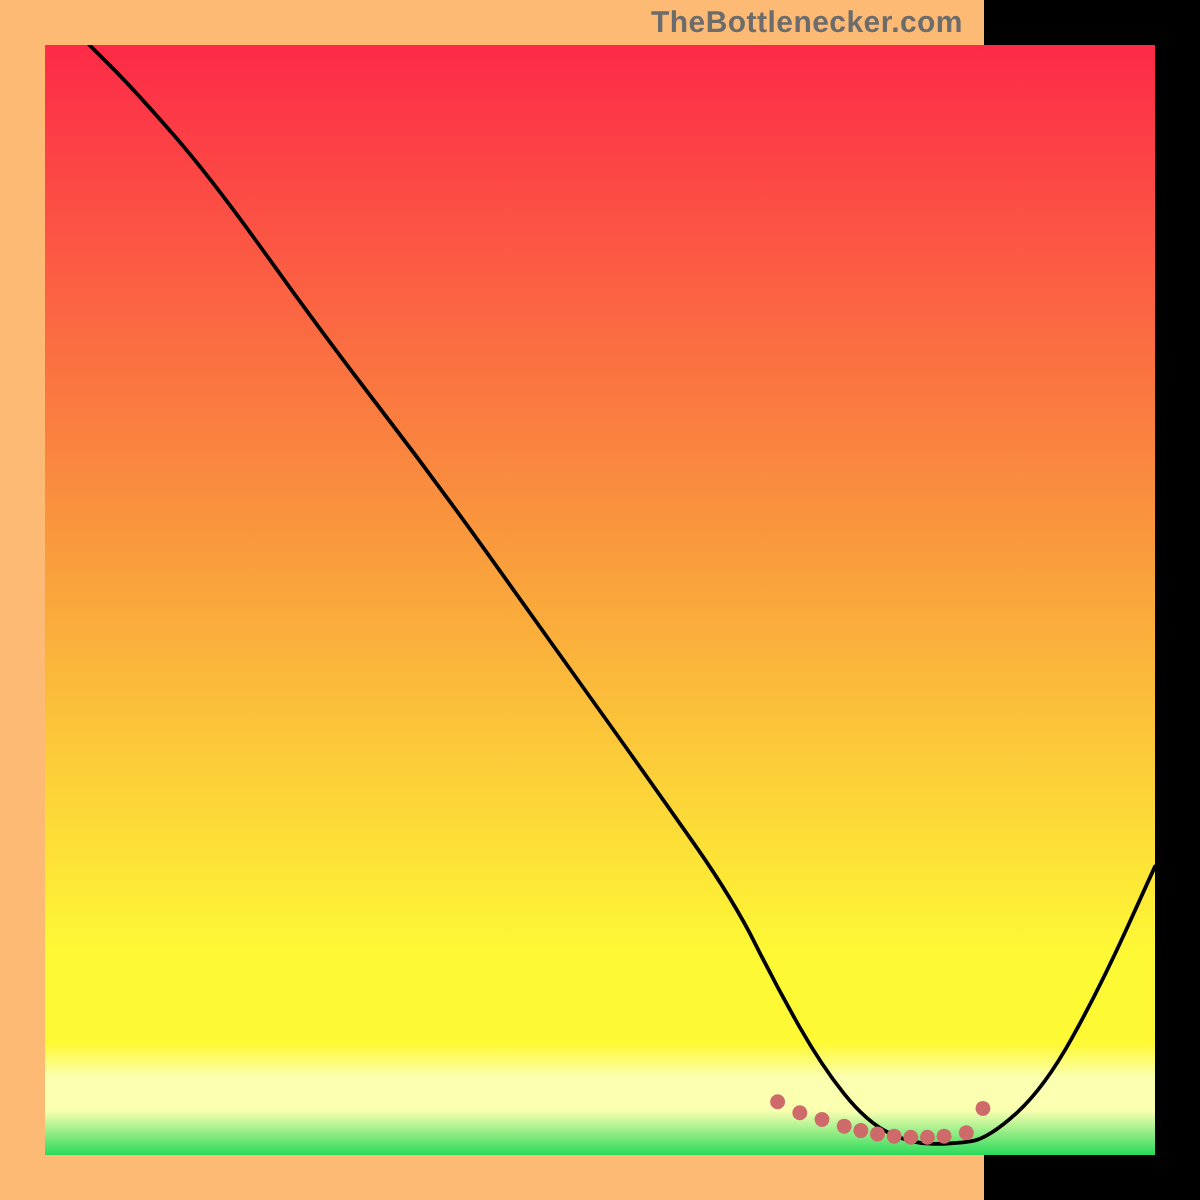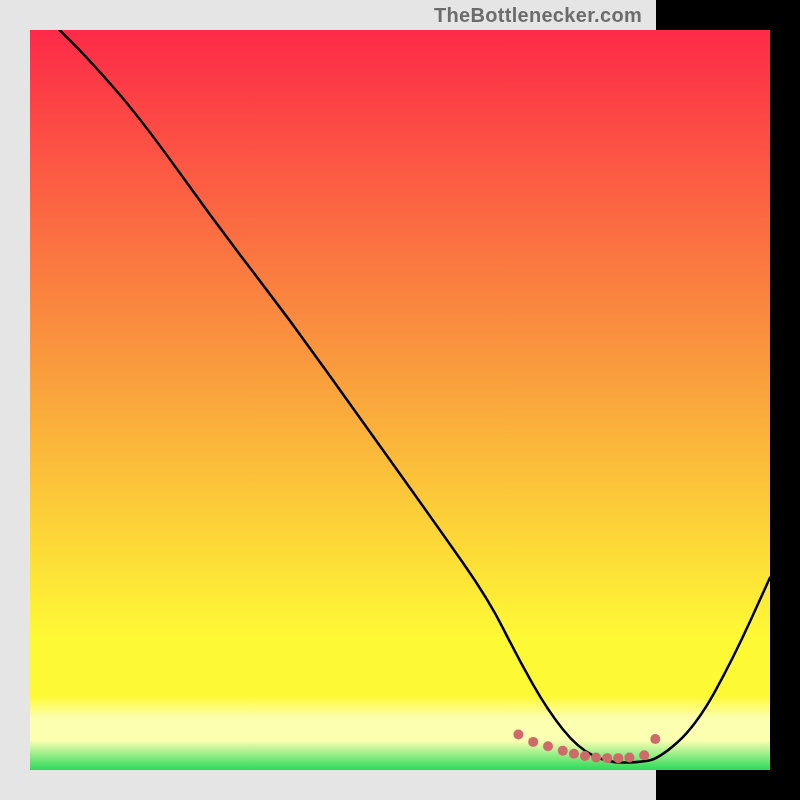--- a/index.html
+++ b/index.html
@@ -8,21 +8,21 @@
     width: 800px;
     height: 800px;
     background: #000;
     overflow: hidden;
     font-family: Arial, Helvetica, sans-serif;
   }
   .frame {
     position: relative;
     width: 656px;
     height: 800px;
-    background: #e5e5e5;
+    background: #fdba74;
   }
   .attribution {
     position: absolute;
     top: 4px;
     right: 14px;
     color: #6c6c6c;
     font-size: 20px;
     font-weight: bold;
     letter-spacing: 0.3px;
   }

